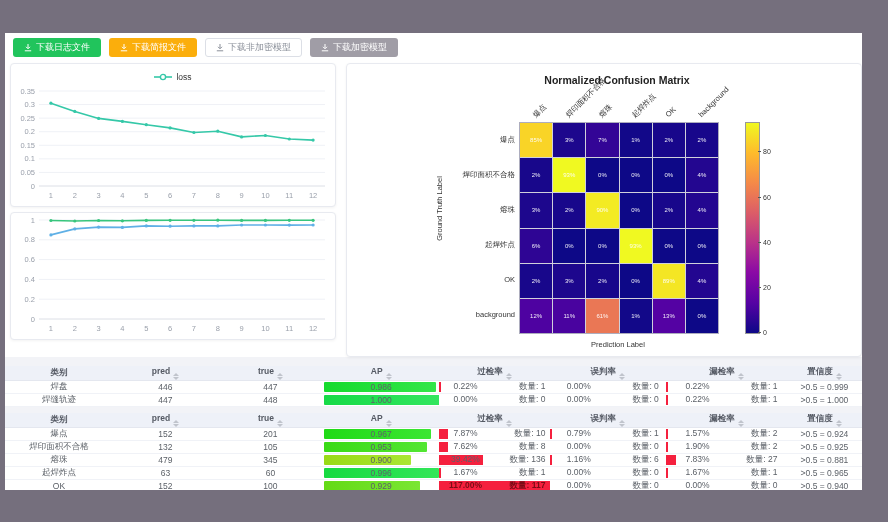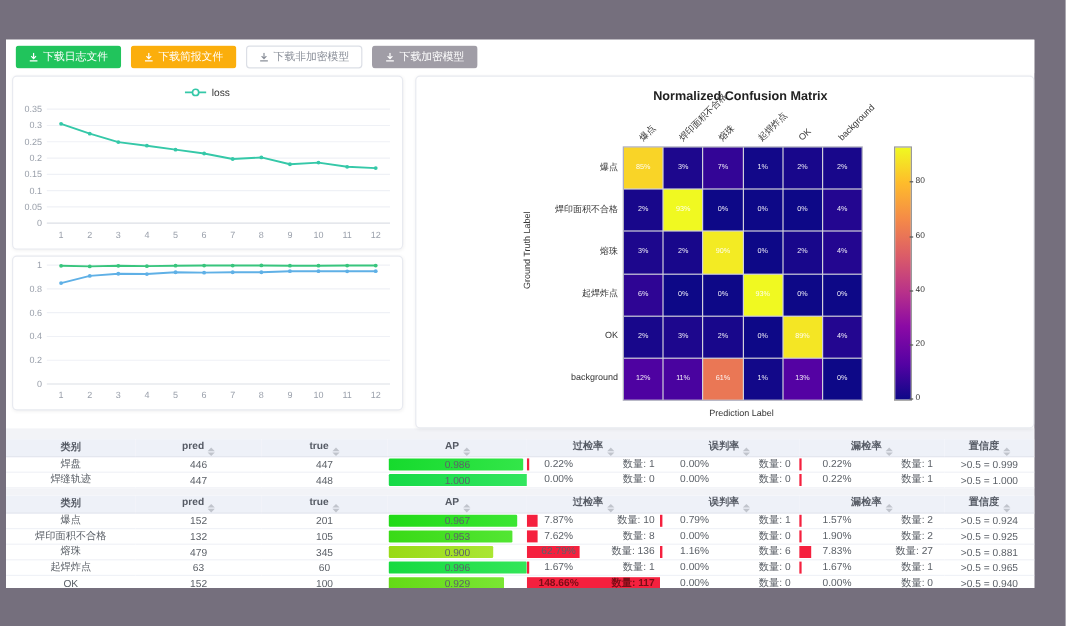--- a/index.html
+++ b/index.html
@@ -492,21 +492,21 @@
             <td>&gt;0.5 = 0.925</td>
           </tr>
           <tr>
             <td>熔珠</td>
             <td>479</td>
             <td>345</td>
             <td><div class="apbar" style="width: 75%; background: linear-gradient(90deg, rgb(153, 218, 22), rgb(170, 230, 51));"></div><span class="cellval">0.900</span></td>
             <td>
               <div class="ratebar" style="width: calc(39.42%); min-width: 2px;"></div>
               <div class="rate-wrap">
-                <span class="pct">62.79%</span>
+                <span class="pct">39.42%</span>
                 <span class="qty">数量: 136</span>
               </div>
             </td>
             <td>
               <div class="ratebar" style="width: calc(1.16%); min-width: 2px;"></div>
               <div class="rate-wrap">
                 <span class="pct">1.16%</span>
                 <span class="qty">数量: 6</span>
               </div>
             </td>
@@ -547,21 +547,21 @@
             <td>&gt;0.5 = 0.965</td>
           </tr>
           <tr>
             <td>OK</td>
             <td>152</td>
             <td>100</td>
             <td><div class="apbar" style="width: 82.3%; background: linear-gradient(90deg, rgb(100, 218, 22), rgb(122, 230, 51));"></div><span class="cellval">0.929</span></td>
             <td class="full-red">
               <div class="ratebar" style="width: calc(100%); min-width: 2px;"></div>
               <div class="rate-wrap">
-                <span class="pct">148.66%</span>
+                <span class="pct">117.00%</span>
                 <span class="qty">数量: 117</span>
               </div>
             </td>
             <td>
               <div class="rate-wrap">
                 <span class="pct">0.00%</span>
                 <span class="qty">数量: 0</span>
               </div>
             </td>
             <td>

